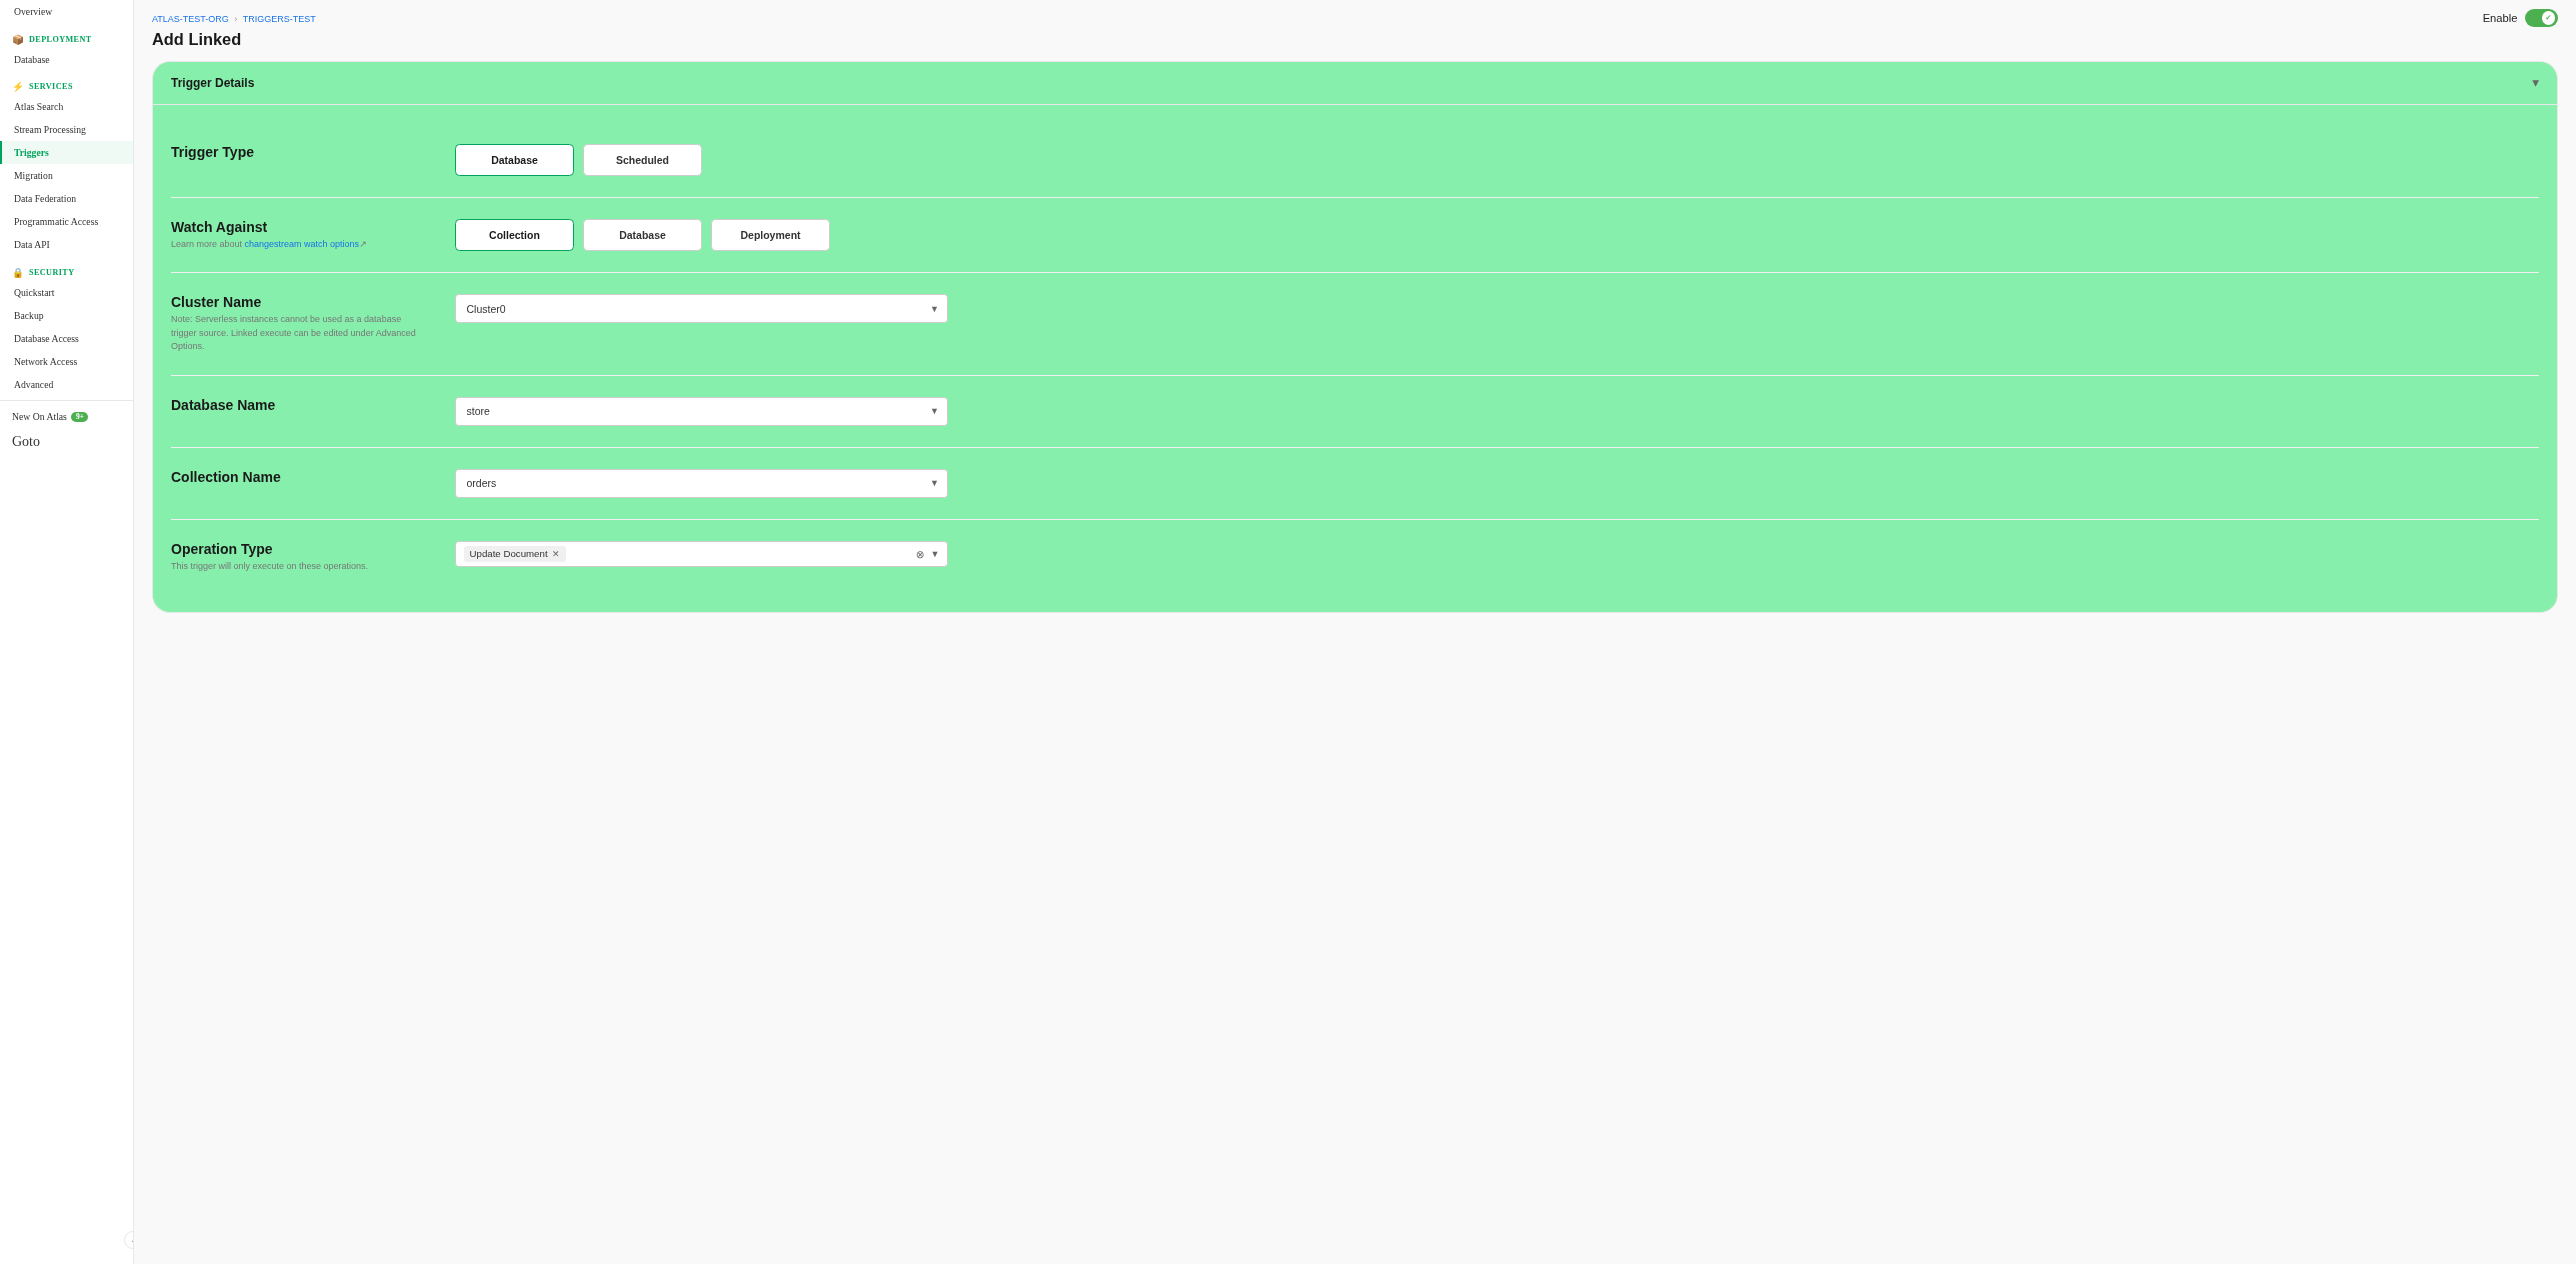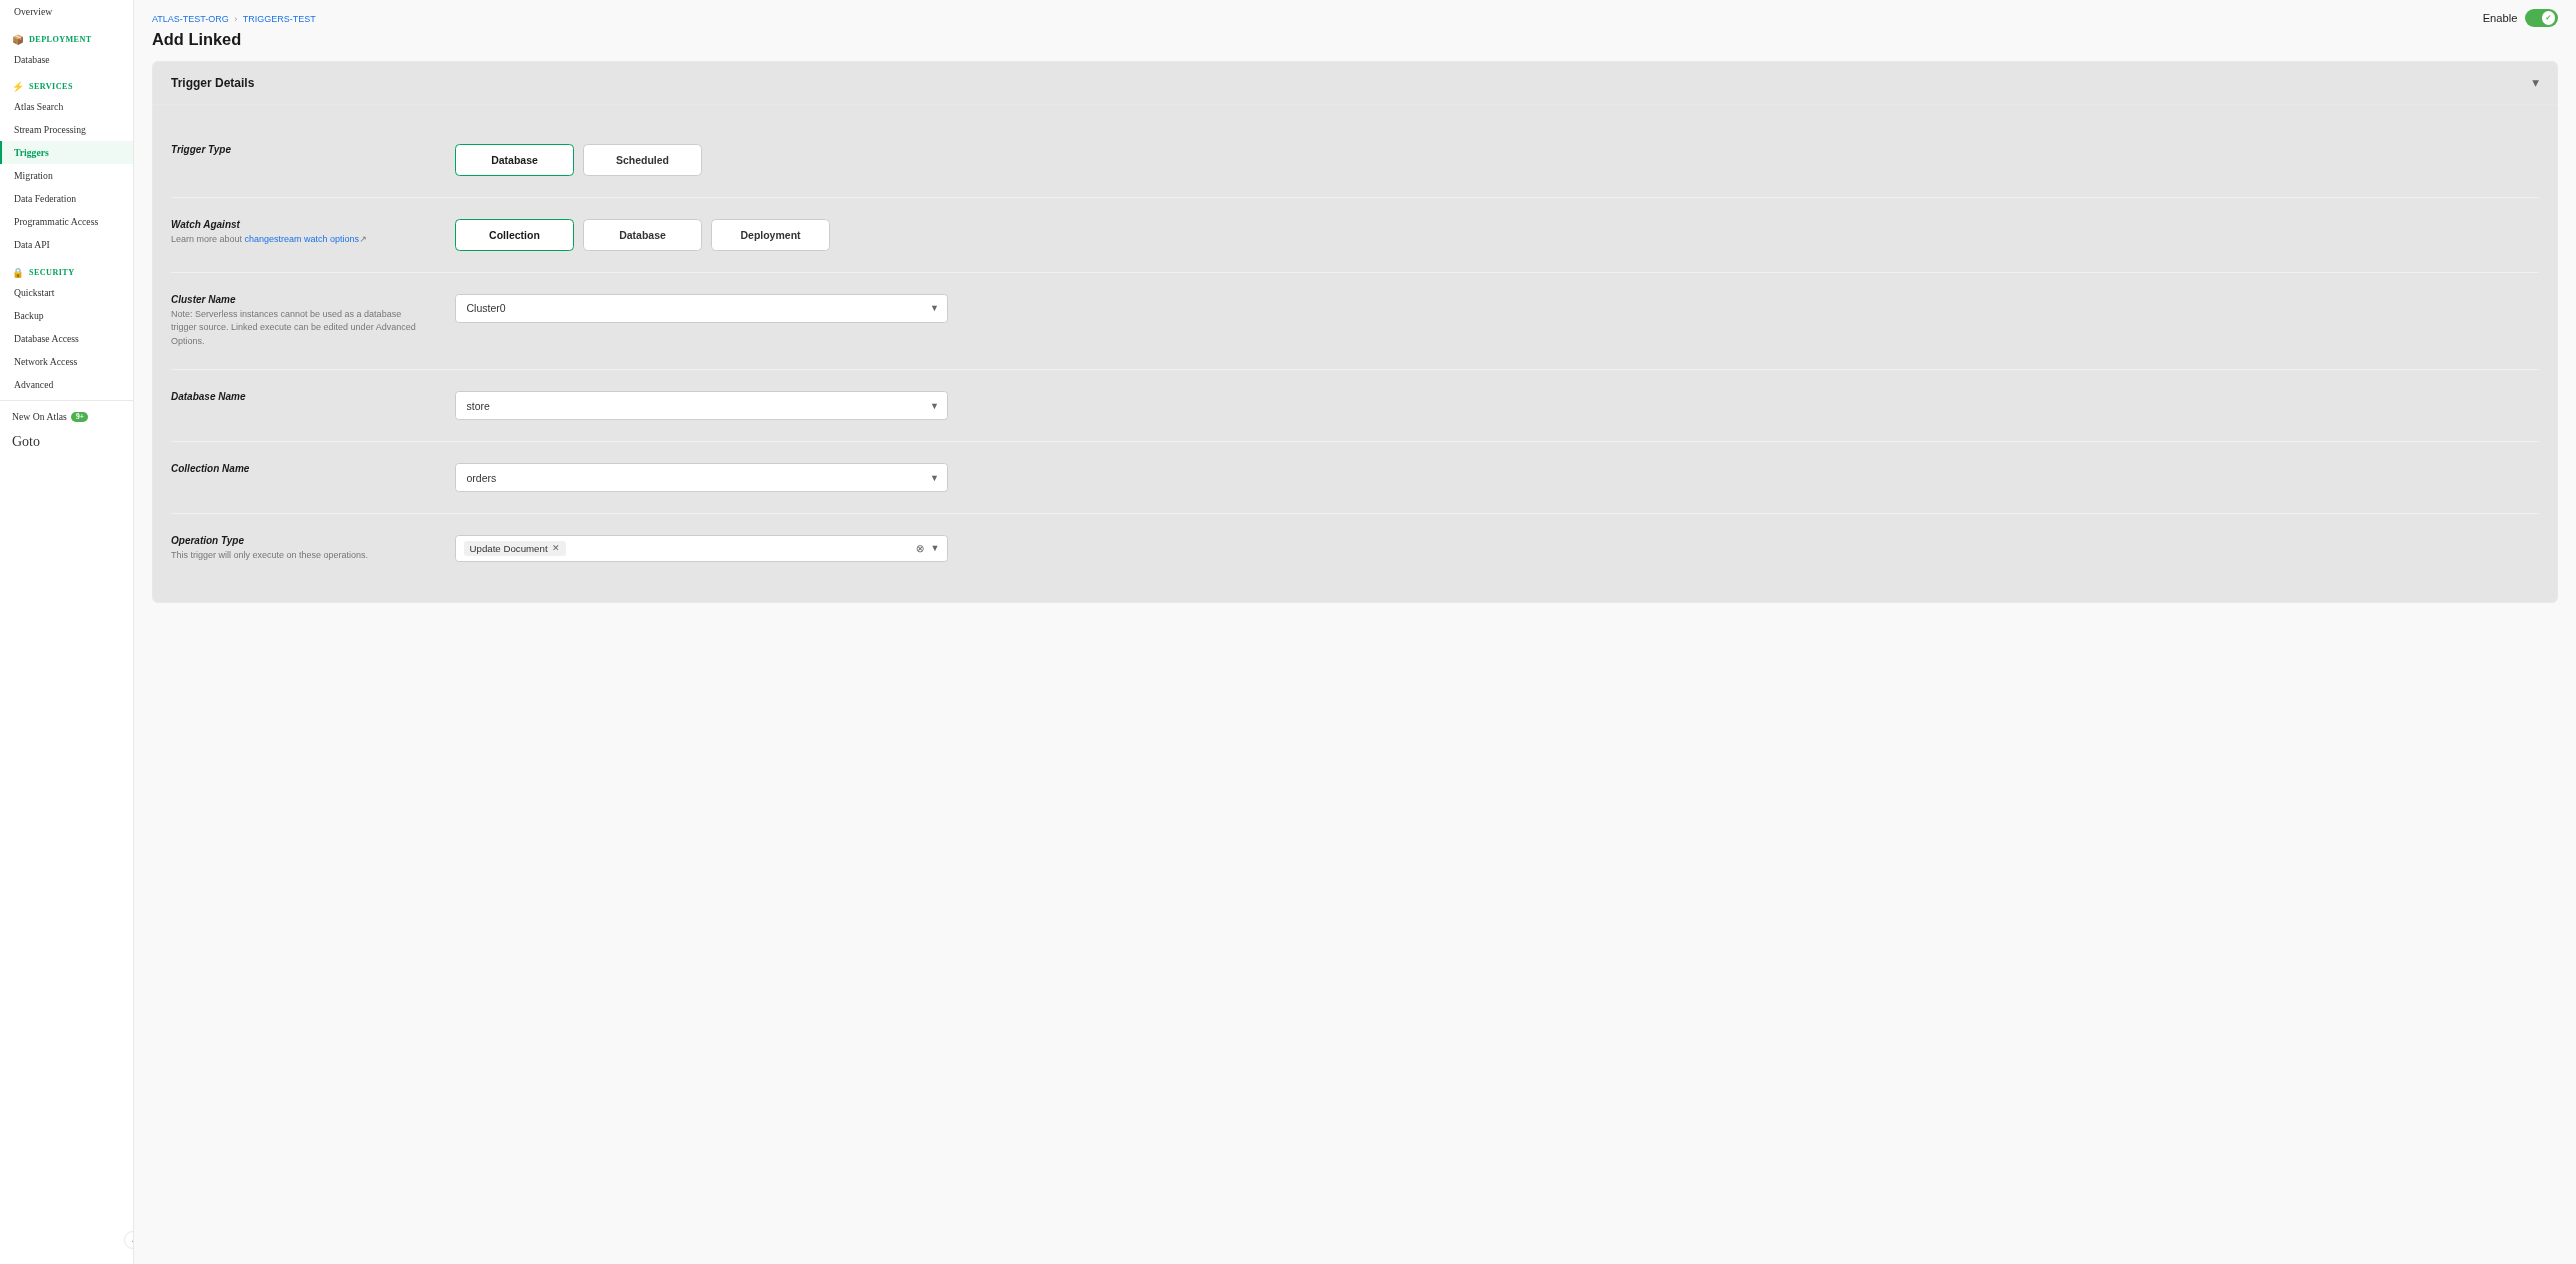--- a/index.html
+++ b/index.html
@@ -135,23 +135,23 @@
       justify-content: center;
       font-size: 7.5px;
       color: #4CAF50;
       font-weight: 700;
       line-height: 13.4px;
       text-align: center;
     }
 
     
     .card {
-      background: #e5e5e5;
+      background: #86efac;
       border: 0.7px solid #e8e8e8;
-      border-radius: 6px;
+      border-radius: 18px;
       margin: 0 18px 18px 18px;
       overflow: hidden;
     }
     .card-header {
       display: flex;
       align-items: center;
       justify-content: space-between;
       padding: 13.4px 18px;
       border-bottom: 0.7px solid #e8e8e8;
     }
@@ -170,25 +170,24 @@
       padding: 21px 0;
       border-bottom: 0.7px solid #f0f0f0;
       gap: 30px;
     }
     .form-row:last-child { border-bottom: none; }
     .form-label-col {
       width: 254px;
       min-width: 254px;
     }
     .form-label {
-      font-size: 10px;
+      font-size: 14px;
       font-weight: 700;
       color: #1a1a1a;
       margin-bottom: 3px;
-      font-style: italic;
     }
     .form-sublabel {
       font-size: 9px;
       color: #777;
       line-height: 1.5;
     }
     .form-sublabel a { color: #1a73e8; text-decoration: none; }
     .form-control-col { flex: 1; }
 
     

